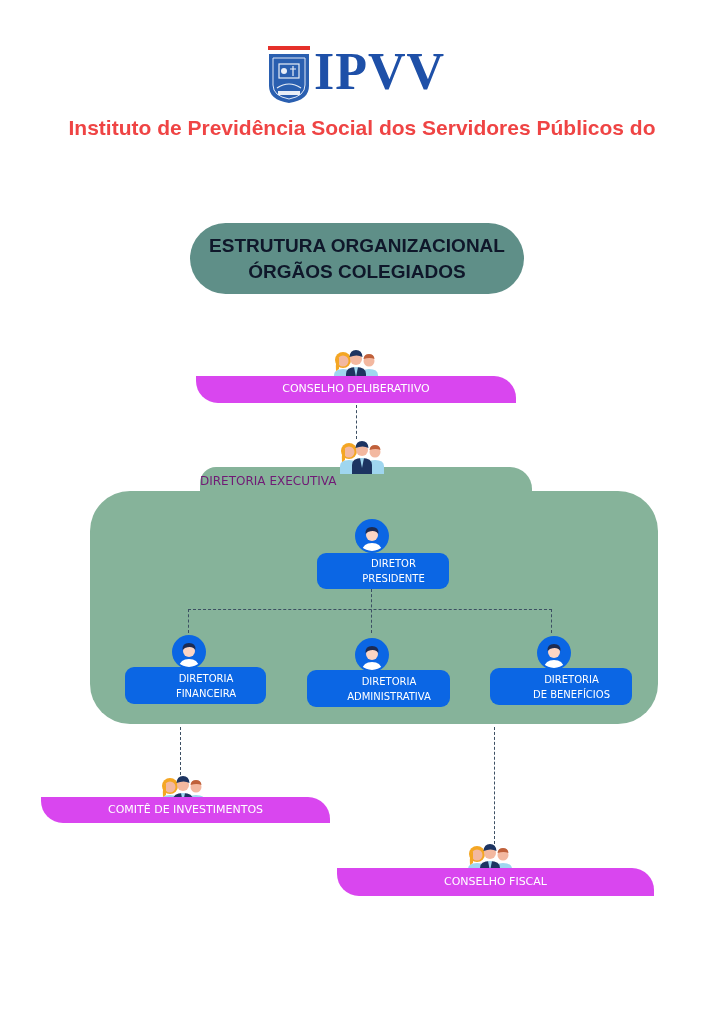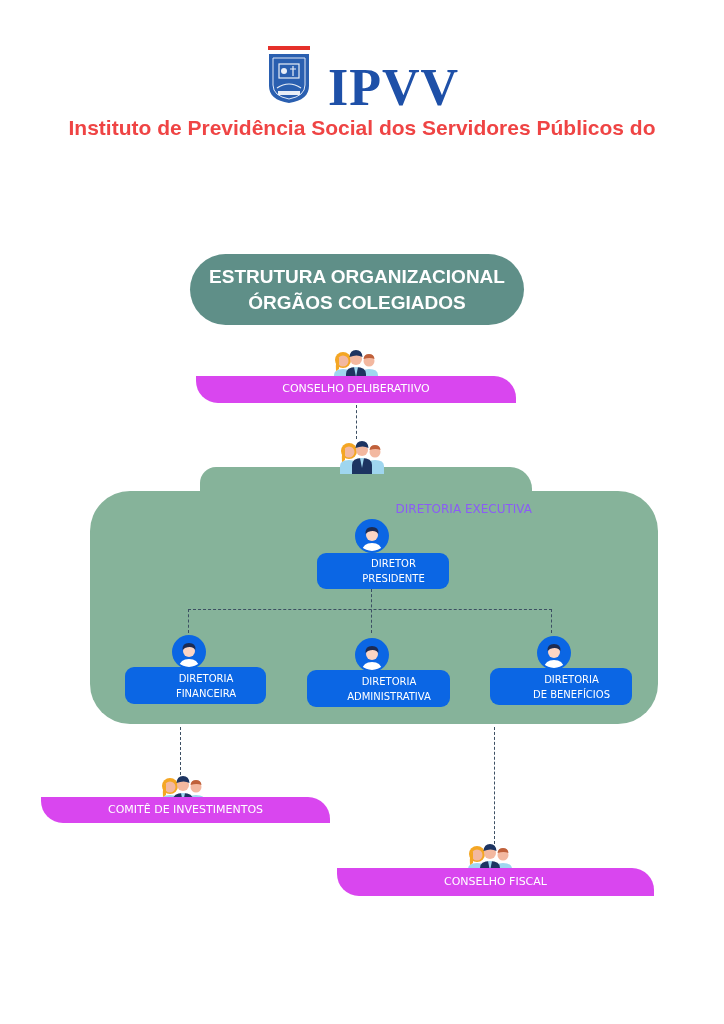--- a/index.html
+++ b/index.html
@@ -1,27 +1,27 @@
 <!DOCTYPE html>
 <html><head>
   <meta charset="utf-8">
   <style>
     html, body { margin:0; padding:0; background:#ffffff; }
     body { width:724px; height:1024px; position:relative; overflow:hidden; font-family:"DejaVu Sans", sans-serif; }
     .abs { position:absolute; }
     .logo { left:268px; top:46px; width:170px; height:58px; }
-    .logo-text { position:absolute; left:60px; top:-4px; font-family:"Liberation Serif", serif; font-weight:bold; font-size:52px; color:#1e50a8; letter-spacing:1px; line-height:60px;margin-top:16px; }
+    .logo-text { position:absolute; left:46px; top:-4px; font-family:"Liberation Serif", serif; font-weight:bold; font-size:52px; color:#1e50a8; letter-spacing:1px; line-height:60px; }
     .institute { left:0; top:114px; width:724px; text-align:center; color:#ef4444; font-family:"Liberation Sans", sans-serif; font-weight:bold; font-size:21px; line-height:28px; }
-    .pill { left:190px; top:223px; width:334px; height:71px; background:#5f8f88; border-radius:36px; color:#ffffff; text-align:center; font-family:"Liberation Sans", sans-serif; font-weight:bold; font-size:19px; line-height:26px; display:flex; flex-direction:column; justify-content:center;margin-top:31px; }
+    .pill { left:190px; top:223px; width:334px; height:71px; background:#5f8f88; border-radius:36px; color:#0f172a; text-align:center; font-family:"Liberation Sans", sans-serif; font-weight:bold; font-size:19px; line-height:26px; display:flex; flex-direction:column; justify-content:center; }
     .banner { position:absolute; background:#d946ef; color:#fff; font-family:"DejaVu Sans", sans-serif; font-size:11px; text-align:center; line-height:26px; border-radius:0 22px 0 22px; }
     .dash-v { position:absolute; width:0; border-left:1.5px dashed #3c4f63; }
     .dash-h { position:absolute; height:0; border-top:1.5px dashed #3c4f63; }
     .exec-tab { left:200px; top:467px; width:332px; height:40px; background:#86b39a; border-radius:16px 22px 0 0; }
     .exec-panel { left:90px; top:491px; width:568px; height:233px; background:#86b39a; border-radius:40px; }
-    .exec-label { left:200px; top:502px; width:332px; text-align:right; color:#8b5cf6; font-size:12px; }
+    .exec-label { left:200px; top:474px; width:332px; text-align:left; color:#701a75; font-size:12px; }
     .node { position:absolute; background:#0b66e4; color:#fff; font-size:10px; text-align:center; border-radius:9px; display:flex; flex-direction:column; justify-content:center; line-height:15px;padding-left:21px; }
     .avatar { position:absolute; width:34px; height:34px; }
     .people { position:absolute; width:52px; height:36px; }
   </style>
 </head>
 <body>
 
 <svg width="0" height="0" style="position:absolute">
   <defs>
     <symbol id="people" viewBox="0 0 52 36">

